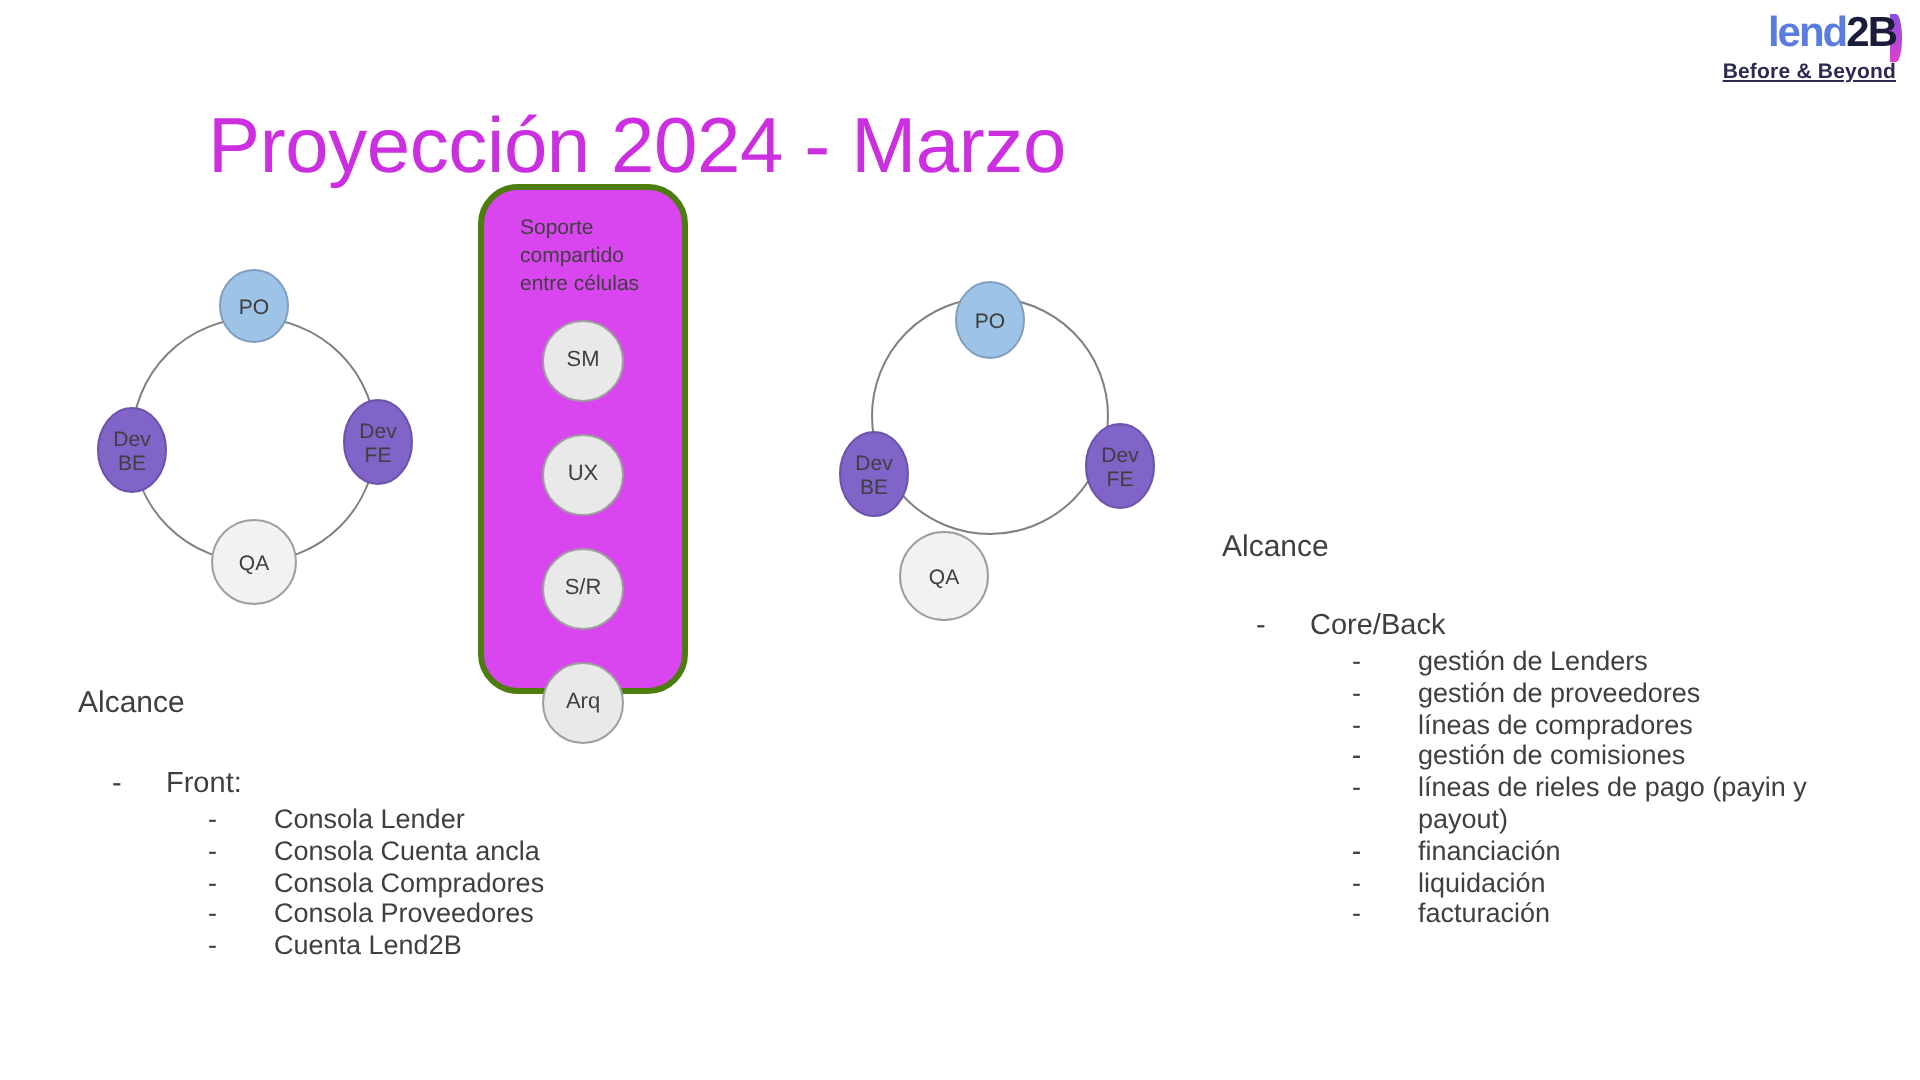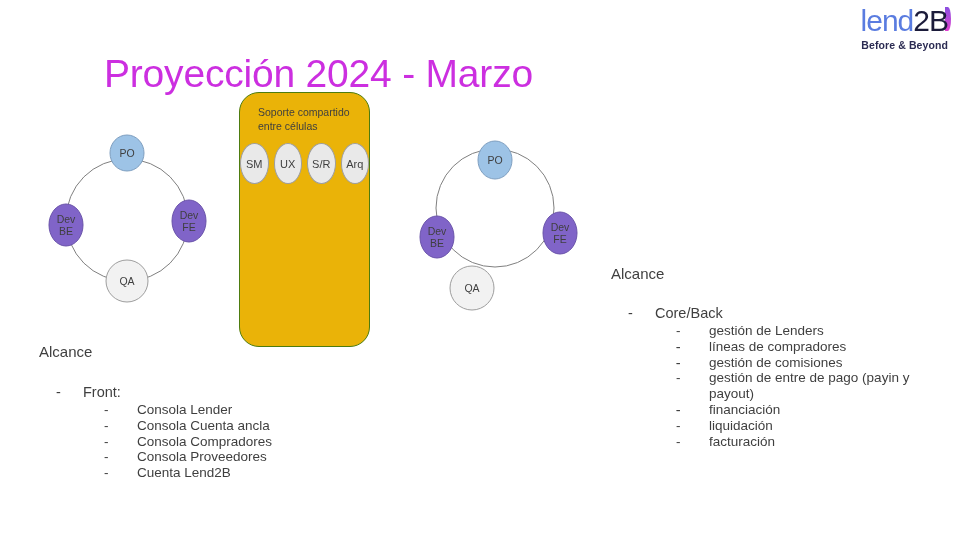--- a/index.html
+++ b/index.html
@@ -18,22 +18,22 @@
 
   
   #logo {
     position: absolute;
     top: 6px;
     right: 12px;
     text-align: right;
     line-height: 1;
   }
   #logo .wordmark {
-    font-size: 30px;
-    font-weight: normal;
+    font-size: 21px;
+    font-weight: bold;
     letter-spacing: -1px;
     white-space: nowrap;
   }
   #logo .wm-lend { color: #5a7ce0; }
   #logo .wm-2b {
     color: #1b1b3a;
     position: relative;
     display: inline-block;
   }
   #logo .wm-2b::after {
@@ -46,20 +46,21 @@
     border-radius: 0 50% 50% 0;
     background: linear-gradient(180deg, #8a4fe0 0%, #e040d0 100%);
     z-index: -1;
   }
   #logo .tagline {
     margin-top: 4px;
     font-size: 10.5px;
     font-weight: bold;
     color: #2b2b52;
     letter-spacing: 0.1px;
+    text-decoration: underline;
   }
 
   
   #slide-title {
     position: absolute;
     left: 104px;
     top: 52px;
     font-size: 39px;
     color: #cc2fe0;
     letter-spacing: -0.2px;
@@ -75,38 +76,39 @@
     font-family: "Liberation Sans", sans-serif;
     font-size: 10.5px;
     fill: #3f3f3f;
   }
 
   
   #support-box {
     position: absolute;
     left: 239px;
     top: 92px;
-    width: 131px;
+    width: 105px;
     height: 255px;
-    border: 1px solid #4d7c0f;
+    border: 3px solid #4d7c0f;
     border-radius: 20px;
-    background: #eab308;
+    background: #d946ef;
     box-sizing: border-box;
   }
   #support-box .box-title {
     font-size: 10.5px;
     color: #3f3f3f;
     line-height: 1.35;
     padding: 12px 0 0 18px;
   }
   #support-box .chip-stack {
     margin-top: 10px;
     display: flex;
+    flex-direction: column;
     align-items: center;
-    gap: 5px;
+    gap: 16px;
   }
   .chip {
     width: 41px;
     height: 41px;
     border-radius: 50%;
     background: #e9e9e9;
     border: 1px solid #9e9e9e;
     display: flex;
     align-items: center;
     justify-content: center;
@@ -257,23 +259,23 @@
 </div>
 
 <div class="alcance" id="alcance-right">
   <div class="heading">Alcance</div>
   <div class="lvl1">
     <span class="dash">-</span>
     <span>Core/Back</span>
   </div>
   <ul class="lvl2">
     <li><span class="dash">-</span><span>gestión de Lenders</span></li>
-    <li><span class="dash">-</span></li>
+    <li><span class="dash">-</span><span>gestión de proveedores</span></li>
     <li><span class="dash">-</span><span>líneas de compradores</span></li>
     <li><span class="dash">-</span></li>
     <li><span class="dash">-</span><span>gestión de comisiones</span></li>
-    <li><span class="dash">-</span><span>gestión de entre de pago (payin y payout)</span></li>
+    <li><span class="dash">-</span><span>líneas de rieles de pago (payin y payout)</span></li>
     <li><span class="dash">-</span></li>
     <li><span class="dash">-</span><span>financiación</span></li>
     <li><span class="dash">-</span><span>liquidación</span></li>
     <li><span class="dash">-</span><span>facturación</span></li>
   </ul>
 </div>
 
 </body></html>

